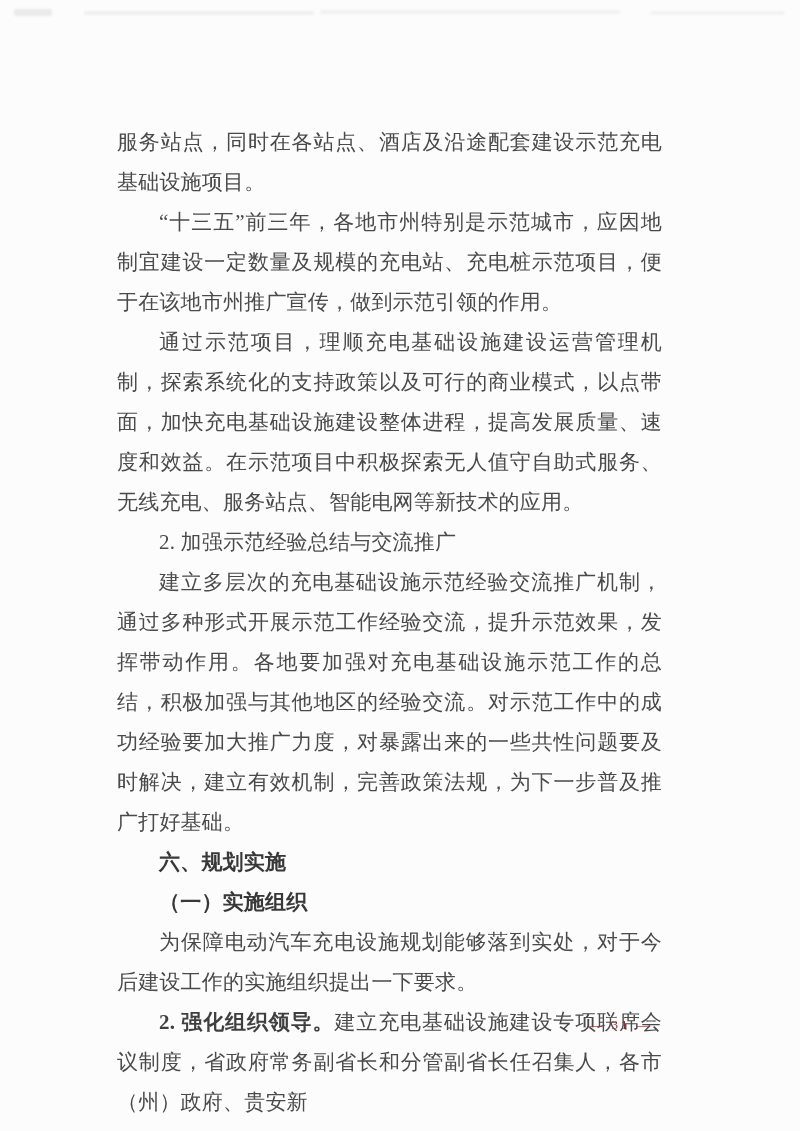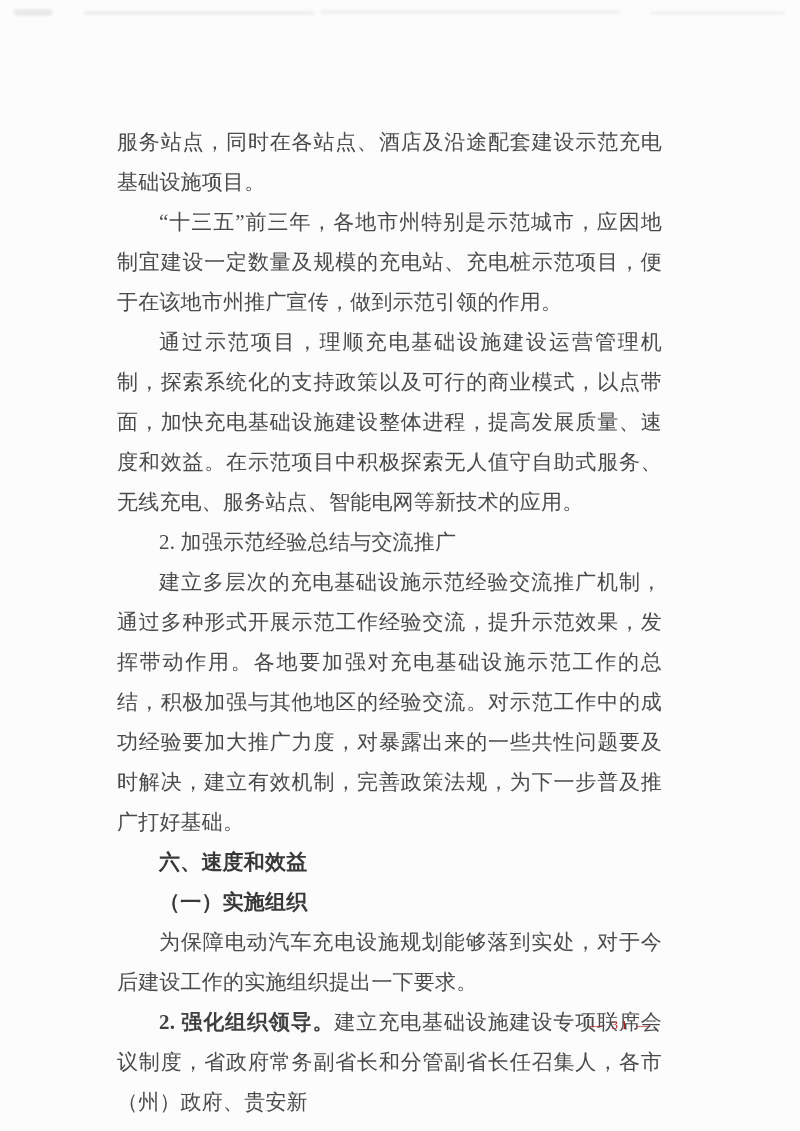--- a/index.html
+++ b/index.html
@@ -74,21 +74,21 @@
     <div class="streak s3"></div>
     <div class="streak s4"></div>
   </div>
 
   <div class="content">
     <p class="cont">服务站点，同时在各站点、酒店及沿途配套建设示范充电基础设施项目。</p>
     <p>“十三五”前三年，各地市州特别是示范城市，应因地制宜建设一定数量及规模的充电站、充电桩示范项目，便于在该地市州推广宣传，做到示范引领的作用。</p>
     <p>通过示范项目，理顺充电基础设施建设运营管理机制，探索系统化的支持政策以及可行的商业模式，以点带面，加快充电基础设施建设整体进程，提高发展质量、速度和效益。在示范项目中积极探索无人值守自助式服务、无线充电、服务站点、智能电网等新技术的应用。</p>
     <p>2. 加强示范经验总结与交流推广</p>
     <p>建立多层次的充电基础设施示范经验交流推广机制，通过多种形式开展示范工作经验交流，提升示范效果，发挥带动作用。各地要加强对充电基础设施示范工作的总结，积极加强与其他地区的经验交流。对示范工作中的成功经验要加大推广力度，对暴露出来的一些共性问题要及时解决，建立有效机制，完善政策法规，为下一步普及推广打好基础。</p>
-    <p class="hd">六、速度和效益</p>
+    <p class="hd">六、规划实施</p>
     <p class="hd">（一）实施组织</p>
     <p>为保障电动汽车充电设施规划能够落到实处，对于今后建设工作的实施组织提出一下要求。</p>
     <p>
       <span class="lead">2. 强化组织领导。</span><span>建立充电基础设施建设专项联席会议制度，省政府常务副省长和分管副省长任召集人，各市（州）政府、贵安新</span>
     </p>
   </div>
 
   <div class="page-number">— 31 —</div>
 
 </div>

